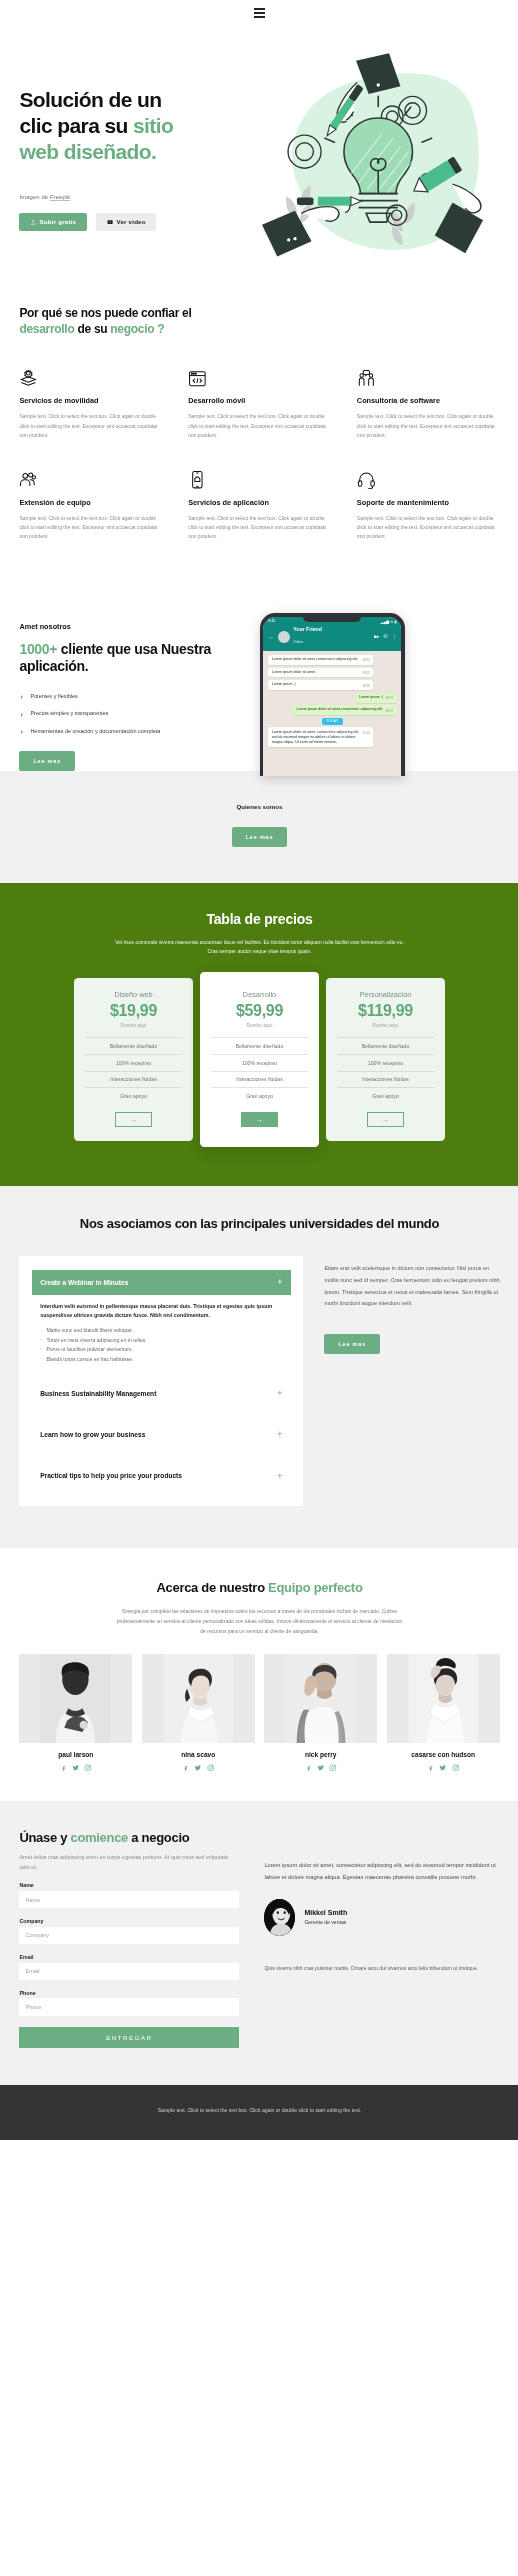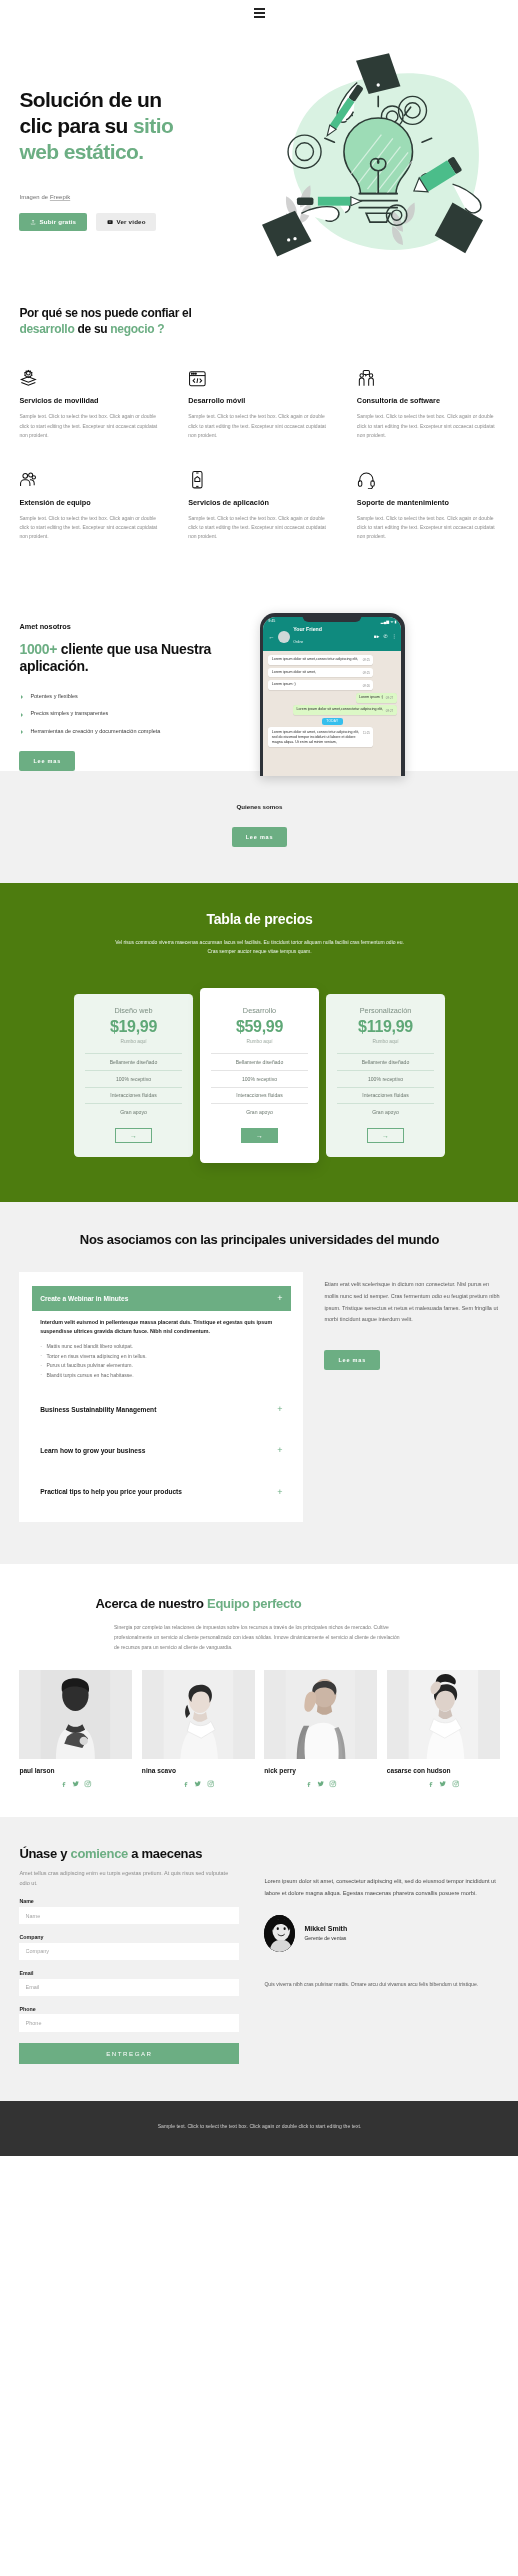--- a/index.html
+++ b/index.html
@@ -226,21 +226,20 @@
     margin: 11px auto 0; max-width: 297px;
     color: #edf6ef; font-size: 5px; line-height: 1.95;
   }
   .plans { margin-top: 15px; display: flex; gap: 7px; align-items: center; justify-content: center; }
   .plan {
     background: #edf5ee;
     border-radius: 4.2px;
     padding: 12.5px 11px 14px;
     width: 119px;
     text-align: center;
-    margin-top: 16px;
   }
   .plan.featured {
     background: #fff;
     padding: 18px 11px 19.4px;
     box-shadow: 0 4.2px 14px rgba(0,0,0,.12);
   }
   .plan-name { font-size: 7.3px; color: #7d8f83; font-weight: 400; }
   .plan-price {
     margin-top: 2.8px; font-size: 16px; font-weight: 700; color: #5fa877; letter-spacing: -0.3px;
   }
@@ -286,21 +285,21 @@
     font-size: 5.1px; color: #6a6a6a; line-height: 1.6;
     padding-left: 6.2px; position: relative; margin-bottom: 1.4px;
   }
   .acc-ul li::before { content: "·"; position: absolute; left: 0; top: -0.7px; }
   .acc-sep { height: 16.6px; }
   .faq-right { flex: 1; padding-top: 7px; }
   .faq-right p { font-size: 5.5px; color: #5a5a5a; line-height: 2.15; }
   .faq-right .btn-read { margin-top: 23.5px; }
 
   
-  .team { padding: 32px 19.4px 29px; background: #fff; }
+  .team { padding: 32px 19.4px 29px; text-align: center; background: #fff; }
   .team h2 {
     font-size: 13px; line-height: 1.3; font-weight: 700;
     letter-spacing: -0.3px; color: #111; padding: 0 76px;
   }
   .team-sub {
     margin: 9.7px auto 0; max-width: 291px;
     font-size: 5px; color: #7e7e7e; line-height: 1.95;
   }
   .team-grid { margin-top: 18px; display: grid; grid-template-columns: repeat(4, 1fr); gap: 9.7px; }
   .member-photo {
@@ -358,21 +357,21 @@
         <span></span>
         <span></span>
     </div>
   </div>
 
   <section class="hero">
     <div class="hero-left">
       <h1 class="hero-title">
         <span>Solución de un</span><br>
         <span>clic para su </span><span class="green">sitio</span><br>
-        <span class="green">web estático.</span>
+        <span class="green">web diseñado.</span>
       </h1>
       <div class="hero-credit">
         <span>Imagen de </span><u>Freepik</u>
       </div>
       <div class="hero-btns">
         <button class="btn btn-primary">
           <svg class="ico-up" viewBox="0 0 24 24" fill="none" stroke="#fff" stroke-width="2">
             <path d="M12 16V4M12 4l-4 4M12 4l4 4M4 18v2h16v-2"></path>
           </svg>
           <span>Subir gratis</span>
@@ -812,21 +811,21 @@
             </svg>
         </div>
       </div>
 
     </div>
   </section>
 
   <section class="contact">
     <div class="contact-left">
       <h2>
-        <span>Únase y </span><span class="green">comience</span><span> a maecenas</span>
+        <span>Únase y </span><span class="green">comience</span><span> a negocio</span>
       </h2>
       <p class="contact-lead">Amet tellus cras adipiscing enim eu turpis egestas pretium. At quis risus sed vulputate odio ut.</p>
 
       <div class="field">
         <label>Name</label>
         <input placeholder="Name" style="">
       </div>
       <div class="field">
         <label>Company</label>
         <input placeholder="Company" style="">

